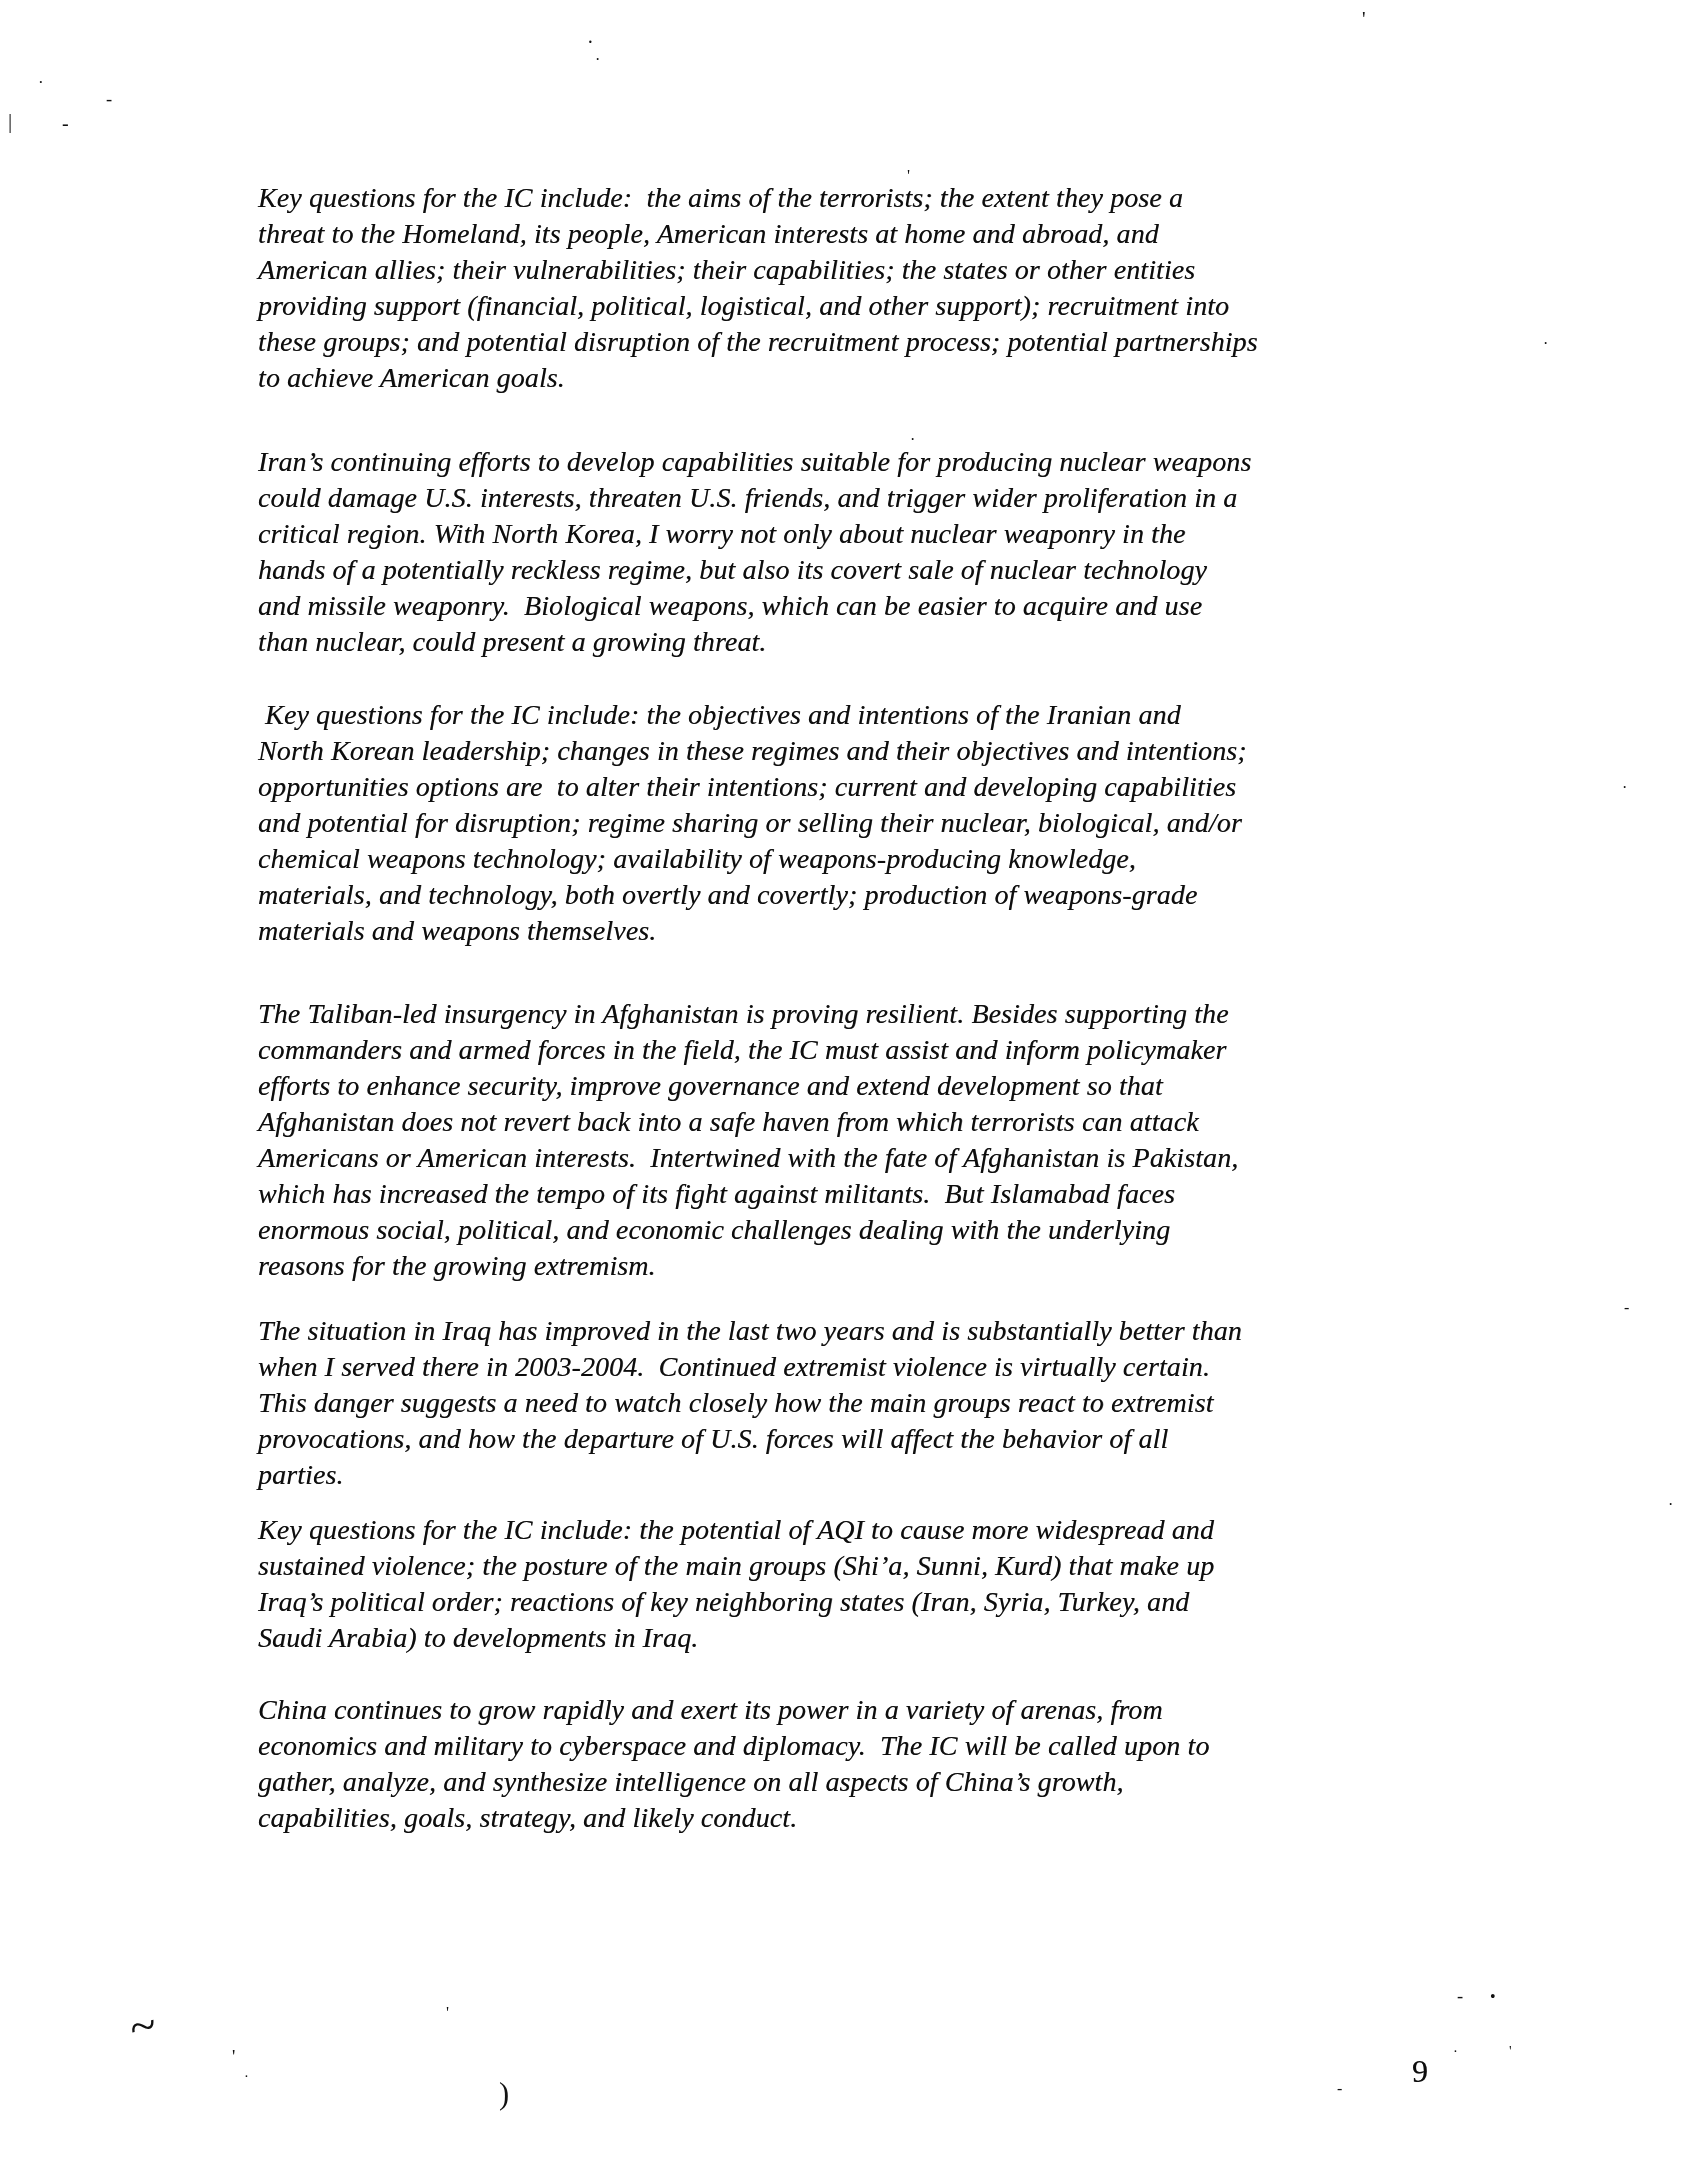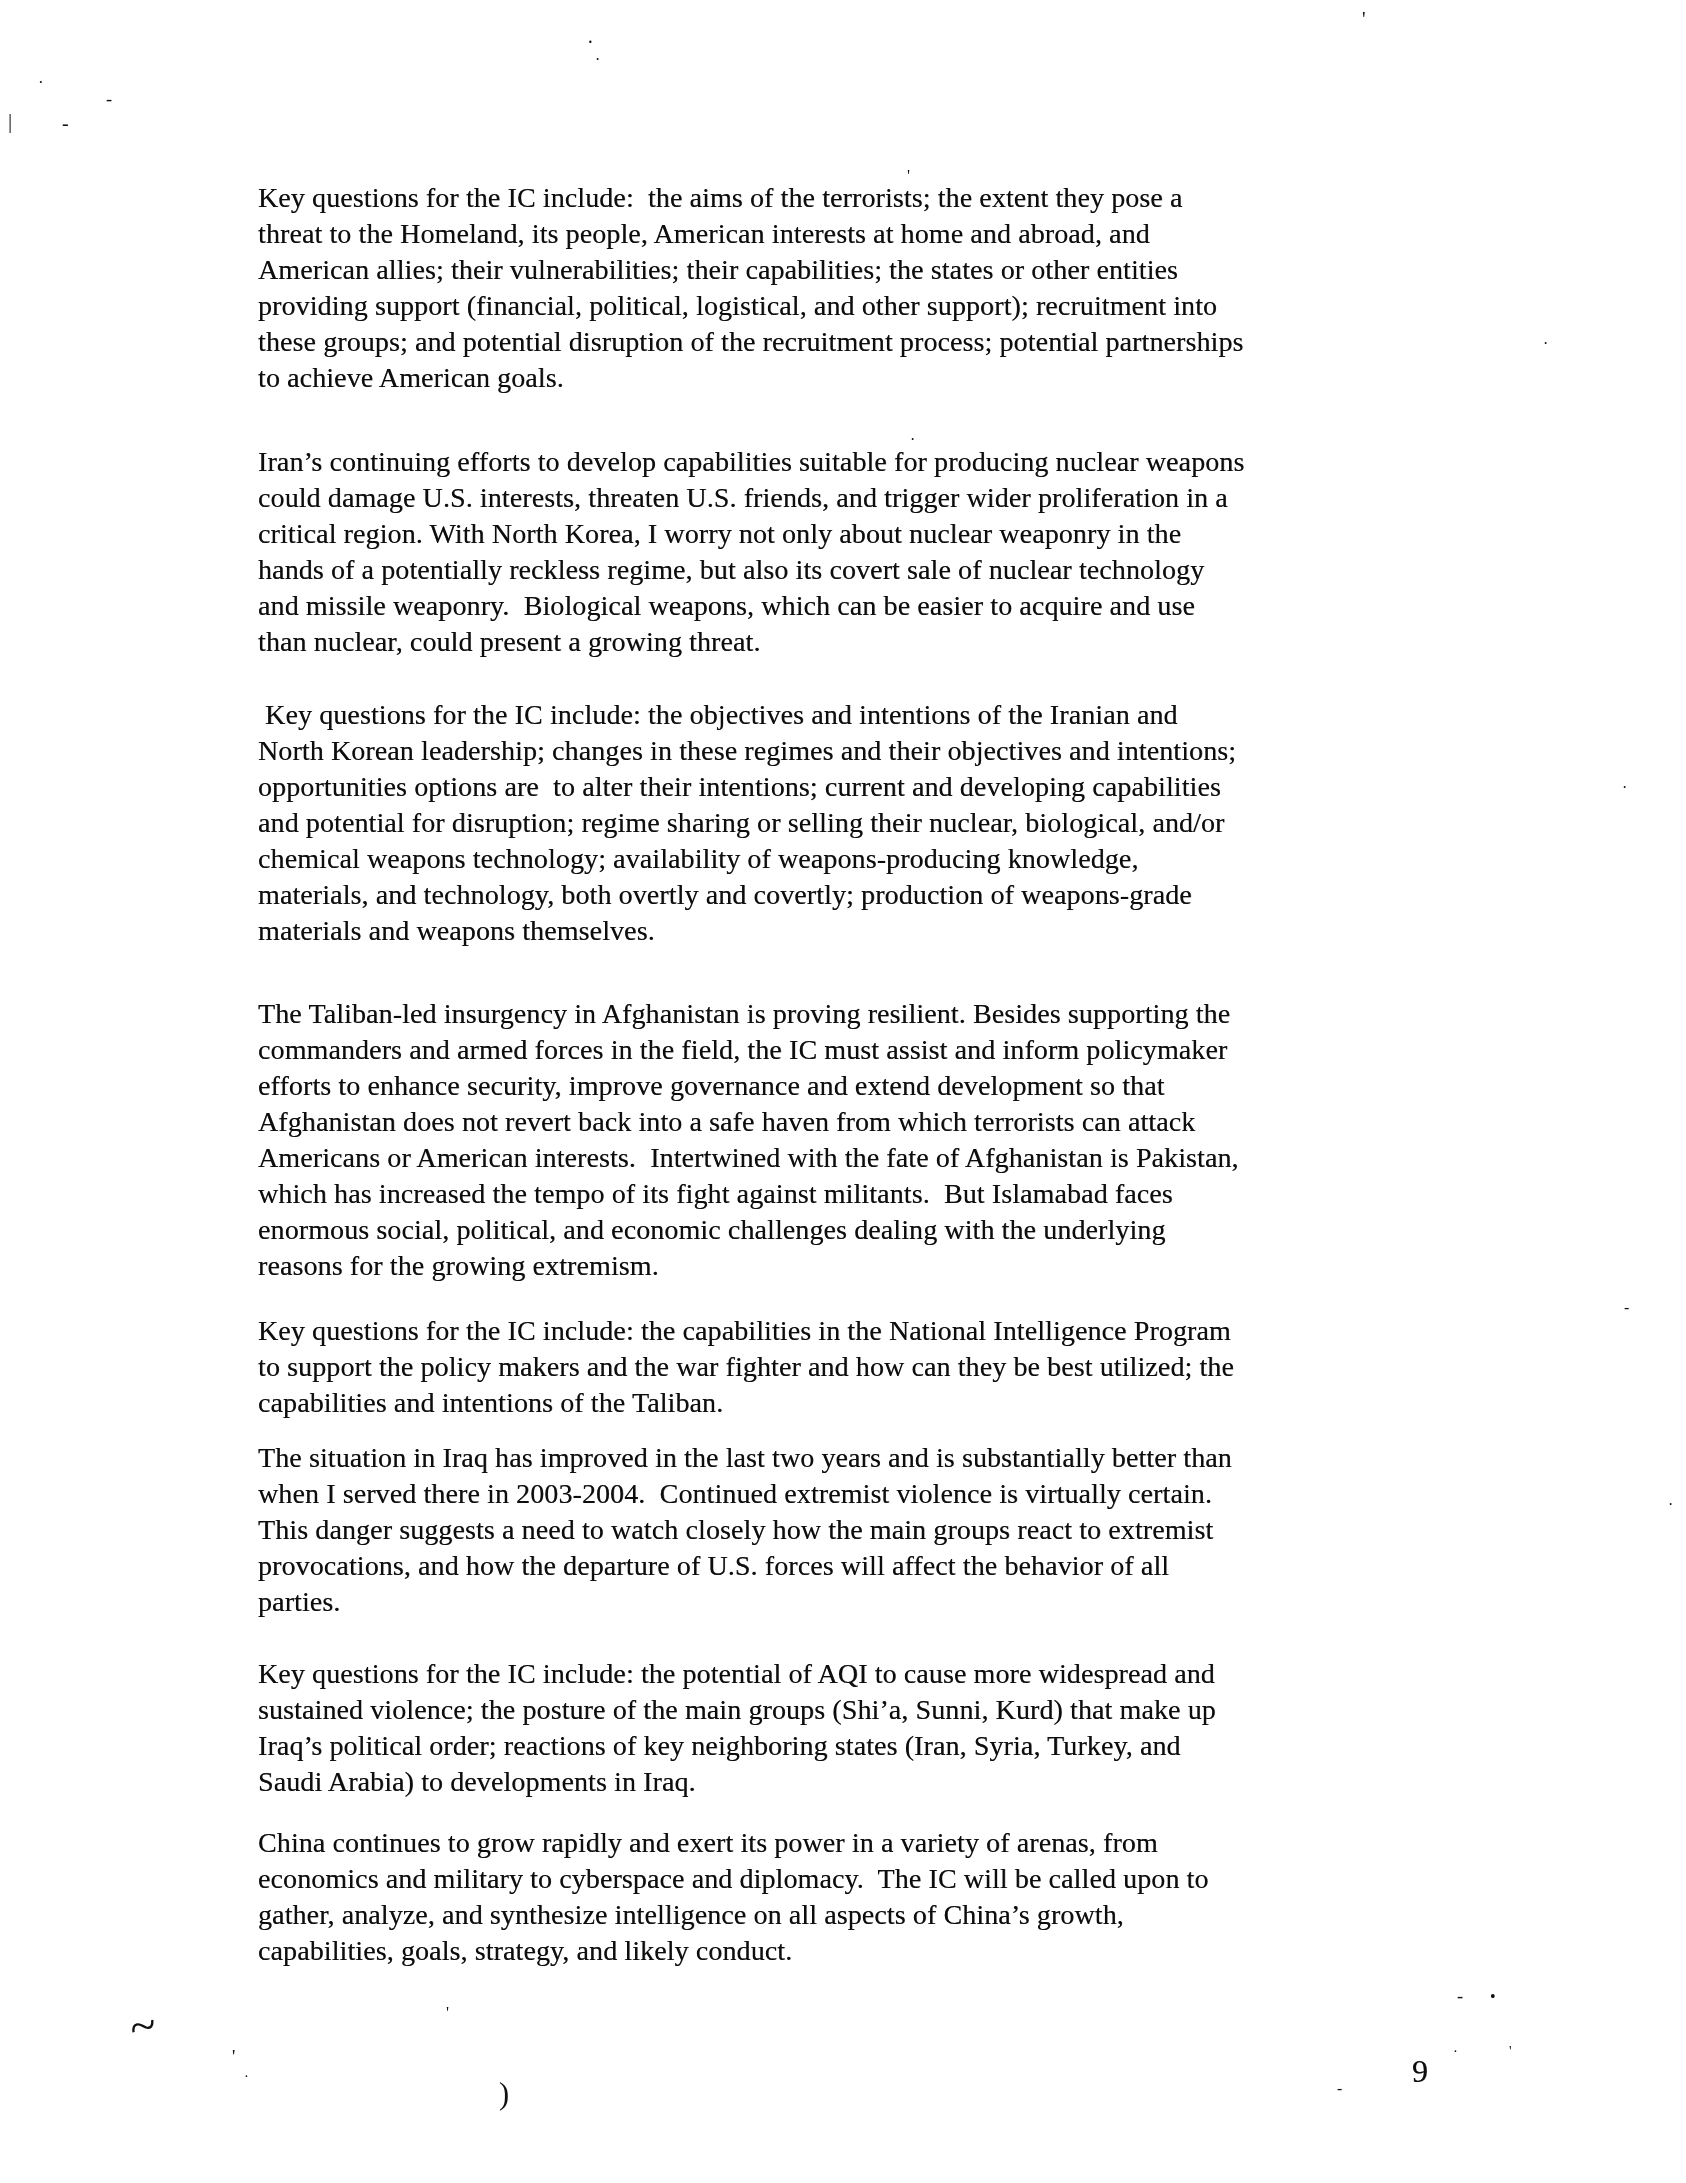--- a/index.html
+++ b/index.html
@@ -14,20 +14,21 @@
     background: #ffffff;
     overflow: hidden;
     font-family: "Liberation Serif", "DejaVu Serif", serif;
     color: #0d0d0d;
   }
   .text-block {
     position: absolute;
     left: 258px;
     top: 180px;
     width: 1186px;
+    font-style: italic;
   }
   .para {
     margin: 0;
     font-size: 28px;
     line-height: 36px;
     white-space: pre-wrap;
     letter-spacing: 0.1px;
     text-shadow: 0.3px 0.3px 0 rgba(0,0,0,0.55);
   }
   
@@ -78,23 +79,20 @@
 materials, and technology, both overtly and covertly; production of weapons-grade
 materials and weapons themselves.</p>
     <p class="para">The Taliban-led insurgency in Afghanistan is proving resilient. Besides supporting the
 commanders and armed forces in the field, the IC must assist and inform policymaker
 efforts to enhance security, improve governance and extend development so that
 Afghanistan does not revert back into a safe haven from which terrorists can attack
 Americans or American interests.  Intertwined with the fate of Afghanistan is Pakistan,
 which has increased the tempo of its fight against militants.  But Islamabad faces
 enormous social, political, and economic challenges dealing with the underlying
 reasons for the growing extremism.</p>
-    <p class="para">Key questions for the IC include: the capabilities in the National Intelligence Program
-to support the policy makers and the war fighter and how can they be best utilized; the
-capabilities and intentions of the Taliban.</p>
     <p class="para">The situation in Iraq has improved in the last two years and is substantially better than
 when I served there in 2003-2004.  Continued extremist violence is virtually certain.
 This danger suggests a need to watch closely how the main groups react to extremist
 provocations, and how the departure of U.S. forces will affect the behavior of all
 parties.</p>
     <p class="para">Key questions for the IC include: the potential of AQI to cause more widespread and
 sustained violence; the posture of the main groups (Shi’a, Sunni, Kurd) that make up
 Iraq’s political order; reactions of key neighboring states (Iran, Syria, Turkey, and
 Saudi Arabia) to developments in Iraq.</p>
     <p class="para">China continues to grow rapidly and exert its power in a variety of arenas, from

